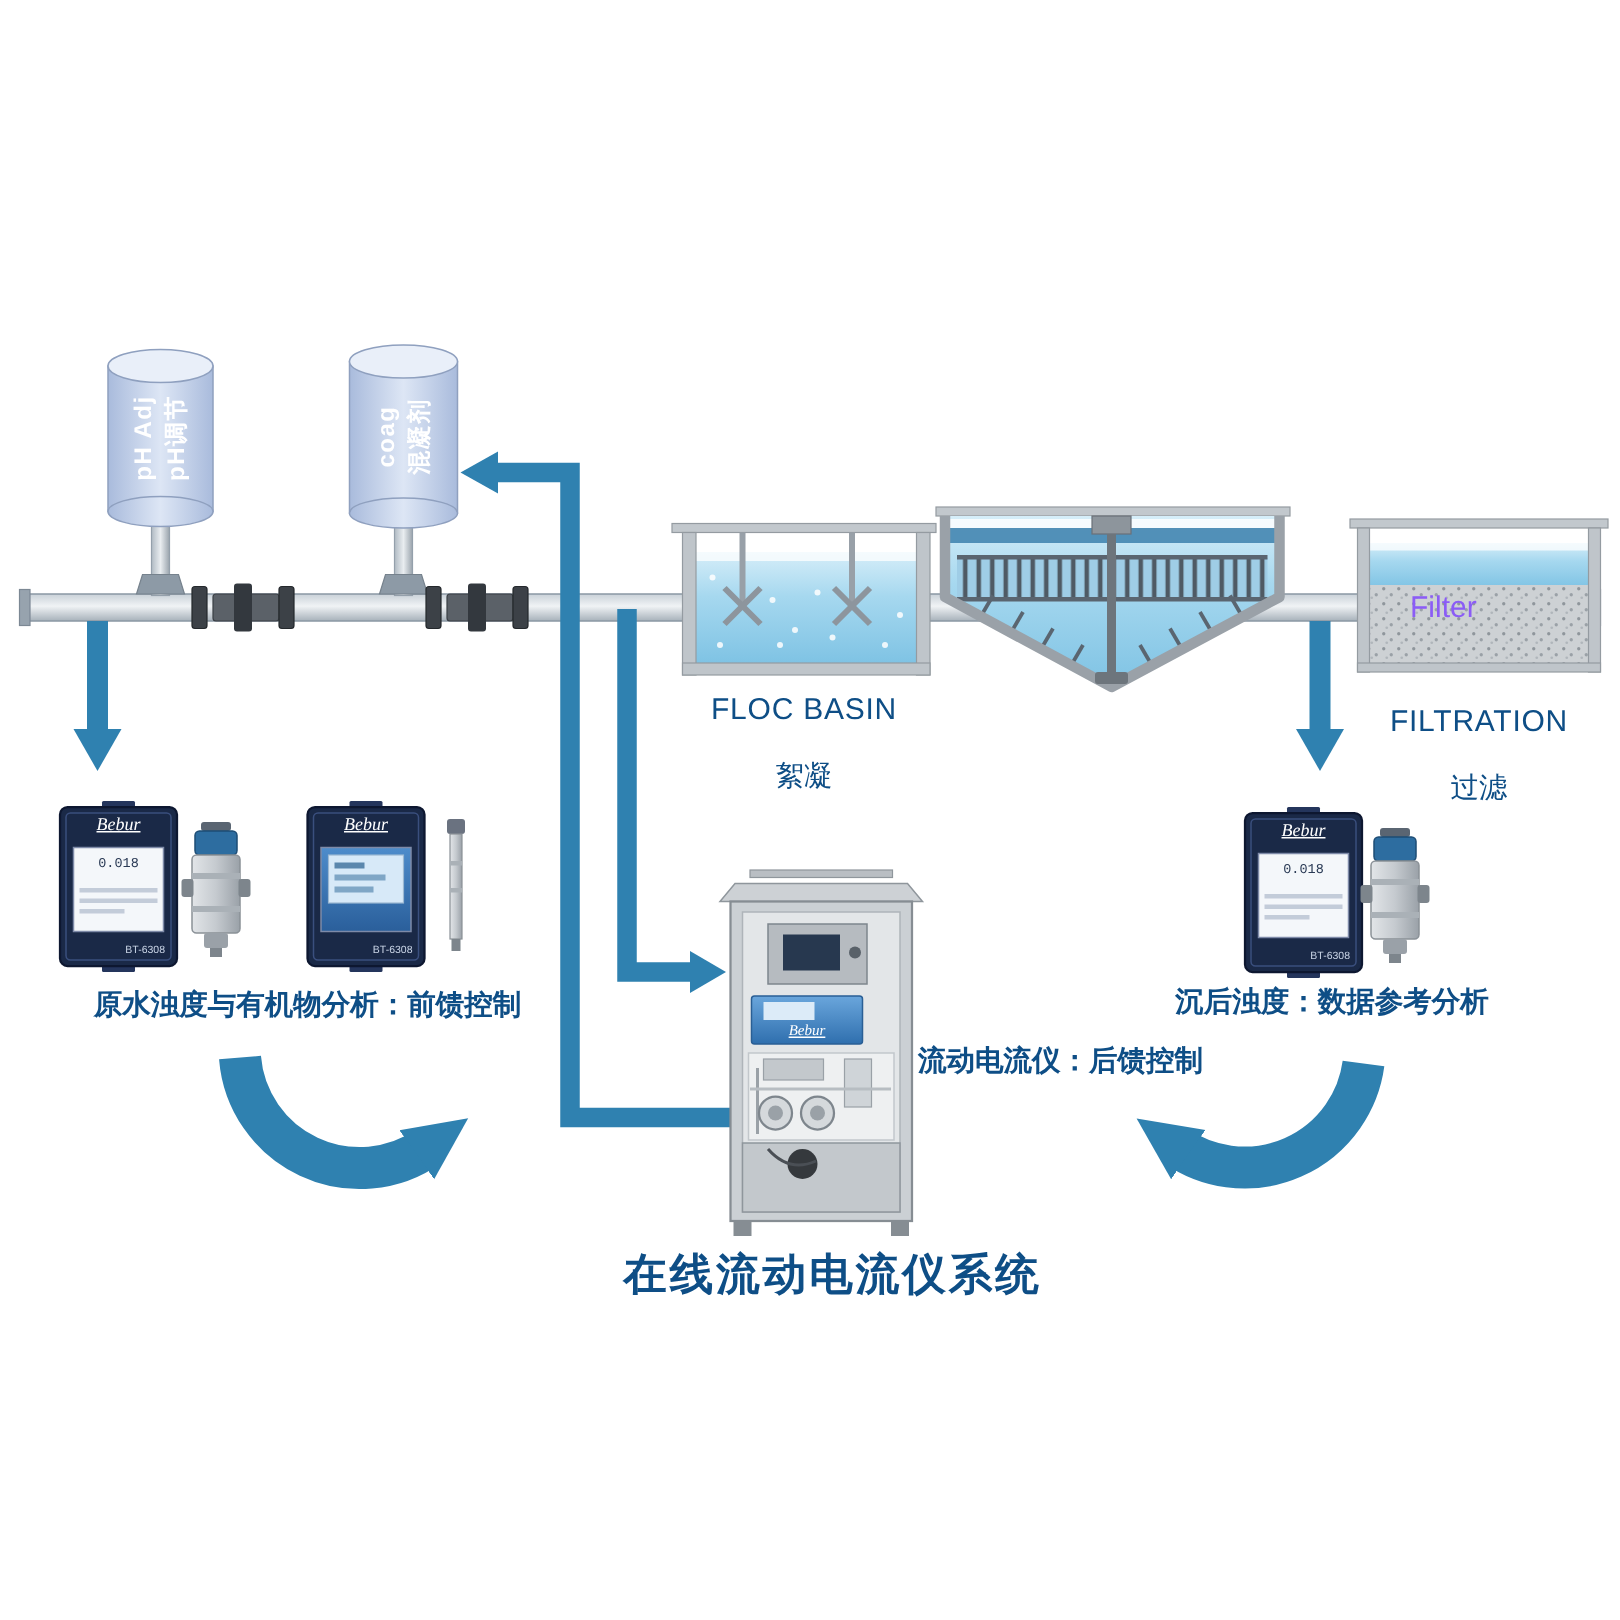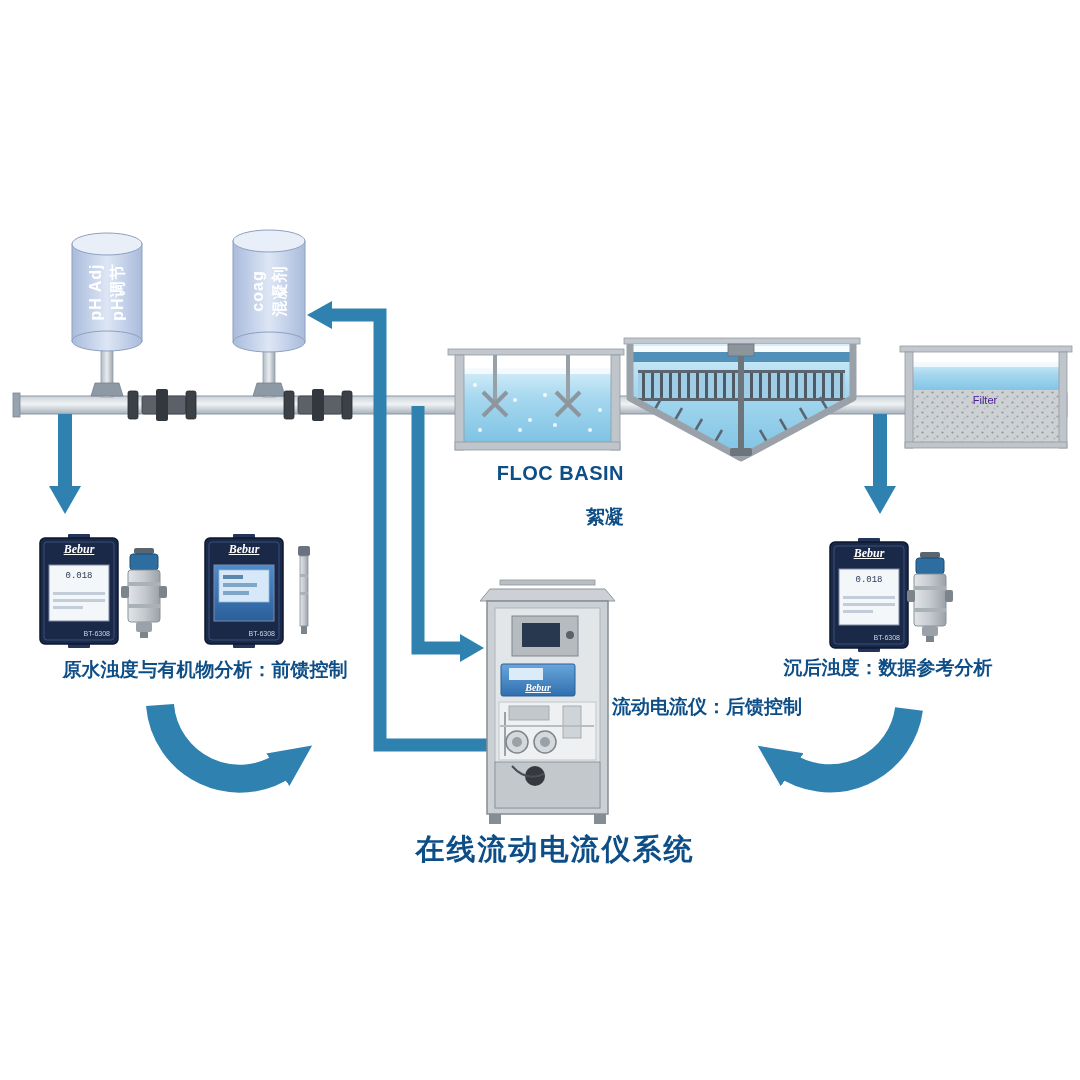--- a/index.html
+++ b/index.html
@@ -2,34 +2,34 @@
 <html><head>
 <meta charset="utf-8">
 <style>
   html,body{margin:0;padding:0;background:#ffffff;}
   #stage{position:relative;width:1080px;height:1080px;background:#ffffff;overflow:hidden;
          font-family:"Liberation Sans","DejaVu Sans",sans-serif;}
   svg.layer{position:absolute;left:0;top:0;}
   .vtext{position:absolute;transform:translate(-50%,-50%) rotate(-90deg);
          text-align:center;color:#ffffff;font-weight:700;font-size:16px;
          line-height:1.35;letter-spacing:1px;width:112px;}
-  .stage-label{position:absolute;text-align:right;color:#0e4e86;font-weight:700;}
+  .stage-label{position:absolute;text-align:center;color:#0e4e86;font-weight:400;}
   .stage-label .en{font-size:20px;letter-spacing:.5px;}
   .stage-label .zh{font-size:19px;margin-top:19px;}
   .caption{position:absolute;color:#0e4e86;font-weight:700;font-size:19px;text-align:center;}
   .title{position:absolute;color:#0e4e86;font-weight:700;font-size:29px;
          text-align:center;letter-spacing:2px;}
-  .brand{position:absolute;color:#ffffff;font-style:italic;font-weight:700;font-size:12px;
+  .brand{position:absolute;color:#ffffff;font-style:italic;font-weight:400;font-size:12px;
          font-family:"Liberation Serif","DejaVu Serif",serif;text-align:center;
          text-decoration:underline;}
   .brand.small{font-size:10px;}
   .reading{position:absolute;font-size:9px;color:#2a3a55;text-align:center;
            font-family:Liberation Mono, monospace;}
   .model{position:absolute;font-size:7px;color:#c9d4e6;text-align:right;}
-  .filter-word{position:absolute;font-size:11px;color:#4c1d95;text-align:center;}
+  .filter-word{position:absolute;font-size:20px;color:#8b5cf6;}
 </style>
 </head>
 <body>
 
 <div id="stage">
 
 <svg class="layer" width="1080" height="1080" viewBox="0 0 1080 1080">
   <defs>
     <linearGradient id="tankGrad" x1="0" y1="0" x2="1" y2="0">
       <stop offset="0" stop-color="#a9bbdc"></stop>
@@ -300,20 +300,24 @@
 </div>
 <div class="vtext" style="left:269px;top:291px;">
   <div>coag</div>
   <div>混凝剂</div>
 </div>
 
 <div class="stage-label" style="left:448px;top:462px;width:176px;">
   <div class="en">FLOC BASIN</div>
   <div class="zh">絮凝</div>
 </div>
+<div class="stage-label" style="left:900px;top:470px;width:172px;">
+  <div class="en">FILTRATION</div>
+  <div class="zh">过滤</div>
+</div>
 
 <div class="filter-word" style="left:940px;top:394px;width:90px;">Filter</div>
 
 <div class="caption" style="left:612px;top:694px;width:220px;text-align:left;">流动电流仪：后馈控制</div>
 <div class="caption" style="left:60px;top:657px;width:290px;">原水浊度与有机物分析：前馈控制</div>
 <div class="caption" style="left:768px;top:655px;width:240px;">沉后浊度：数据参考分析</div>
 
 <div class="title" style="left:400px;top:830px;width:310px;text-align:center;">在线流动电流仪系统</div>
 
 <div class="brand" style="left:40px;top:542px;width:78px;">Bebur</div>

